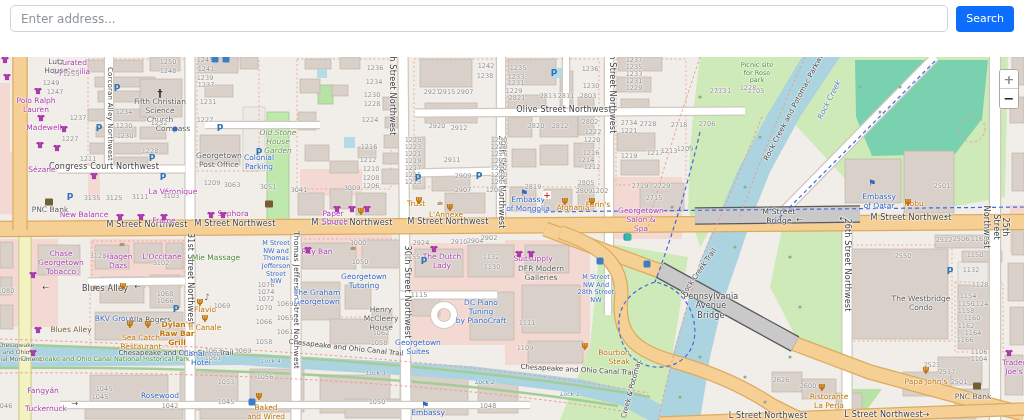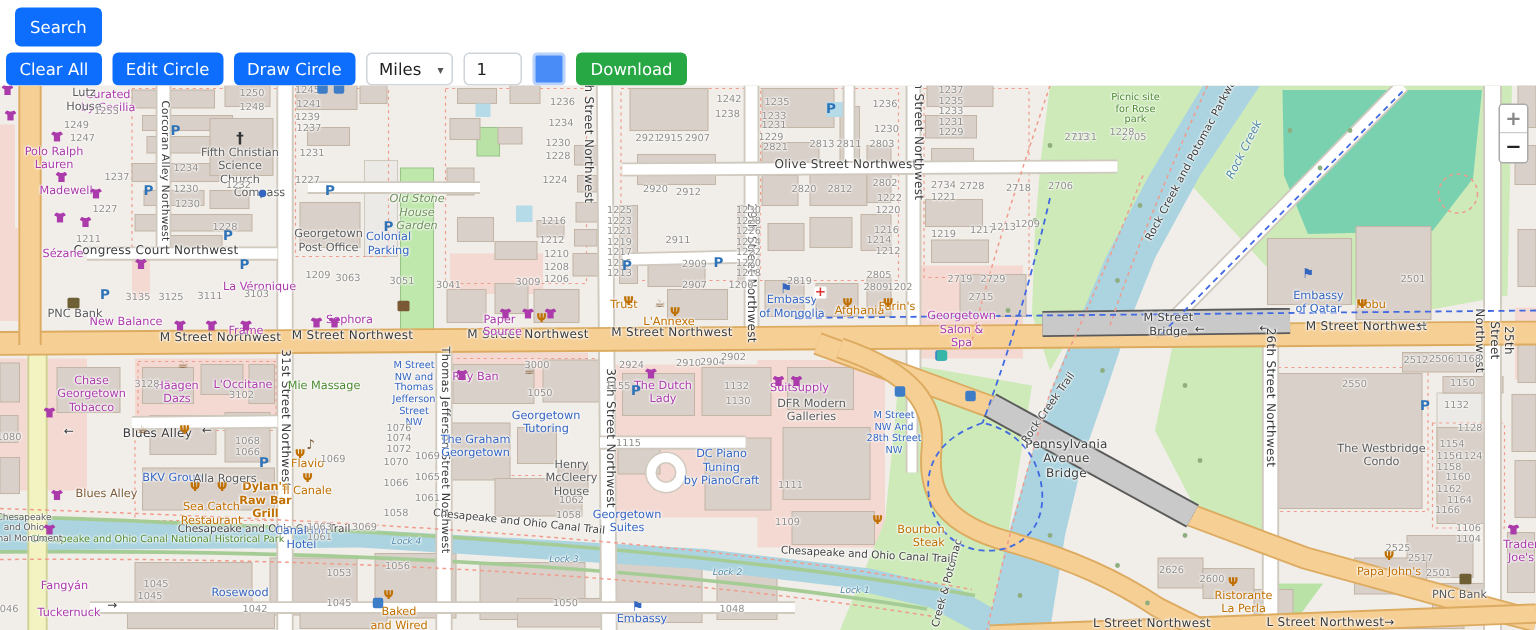--- a/index.html
+++ b/index.html
@@ -50,33 +50,22 @@
   .zoomctl { position:absolute; right:5px; top:12px; width:20px; border:1px solid #a9a9a9; border-radius:3px; overflow:hidden; background:#fff; }
   .zoomctl div { width:100%; height:19px; display:flex; align-items:center; justify-content:center; font-size:13px; font-weight:bold; cursor:pointer; background:#fff; }
   .zoomctl .zin { color:#888; border-bottom:1px solid #ccc; }
   .zoomctl .zout { color:#222; }
 </style>
 </head>
 <body>
 
 <div class="app">
   <div class="topbar">
+    <input class="addr-input" placeholder="Enter address..." style="">
     <button class="btn btn-blue" style="background: rgb(13, 110, 253);">Search</button>
-  </div>
-  <div class="toolrow">
-    <button class="btn btn-blue">Clear All</button>
-    <button class="btn btn-blue">Edit Circle</button>
-    <button class="btn btn-blue">Draw Circle</button>
-    <div class="unit-select">
-      <span>Miles</span>
-      <span class="chev">▾</span>
-    </div>
-    <input class="radius-input" value="1" style="">
-    <div class="swatch" style="background: rgb(74, 140, 247);"></div>
-    <button class="btn btn-green">Download</button>
   </div>
 
   <div class="map">
     <svg id="mapsvg" width="1024" height="363" viewBox="0 0 1024 363">
         <rect x="90" y="182" width="96" height="42" fill="#f4d9d2"></rect>
         <rect x="300" y="178" width="92" height="27" fill="#f4d9d2"></rect>
         <rect x="403" y="186" width="117" height="102" fill="#f4d9d2"></rect>
         <rect x="505" y="183" width="85" height="125" fill="#f4d9d2"></rect>
         <rect x="610" y="120" width="72" height="62" fill="#f4d9d2"></rect>
         <rect x="300" y="112" width="62" height="27" fill="#f4d9d2"></rect>
@@ -456,21 +445,21 @@
         <div class="ml c-num" style="left: 168px; top: 15px;">1248</div>
         <div class="ml c-num" style="left: 205px; top: 4px;">1245</div>
         <div class="ml c-num" style="left: 206px; top: 13px;">1241</div>
         <div class="ml c-num" style="left: 205px; top: 22px;">1239</div>
         <div class="ml c-num" style="left: 206px; top: 29px;">1237</div>
         <div class="ml c-num" style="left: 71px; top: 18px;">1253</div>
         <div class="ml c-num" style="left: 51px; top: 27px;">1249</div>
         <div class="ml c-num" style="left: 55px; top: 36px;">1247</div>
         <div class="ml c-num" style="left: 78px; top: 62px;">1237</div>
         <div class="ml c-num" style="left: 70px; top: 83px;">1227</div>
-        <div class="ml c-num" style="left: 59px; top: 103px;">1211</div>
+        <div class="ml c-num" style="left: 88px; top: 103px;">1211</div>
         <div class="ml c-num" style="left: 124px; top: 56px;">1234</div>
         <div class="ml c-num" style="left: 124px; top: 70px;">1230</div>
         <div class="ml c-num" style="left: 125px; top: 80px;">1230</div>
         <div class="ml c-num" style="left: 150px; top: 95px;">1228</div>
         <div class="ml c-num" style="left: 159px; top: 67px;">1232</div>
         <div class="ml c-num" style="left: 208px; top: 46px;">1231</div>
         <div class="ml c-num" style="left: 205px; top: 64px;">1227</div>
         <div class="ml c-num" style="left: 92px; top: 142px;">3135</div>
         <div class="ml c-num" style="left: 114px; top: 142px;">3125</div>
         <div class="ml c-num" style="left: 140px; top: 141px;">3111</div>

